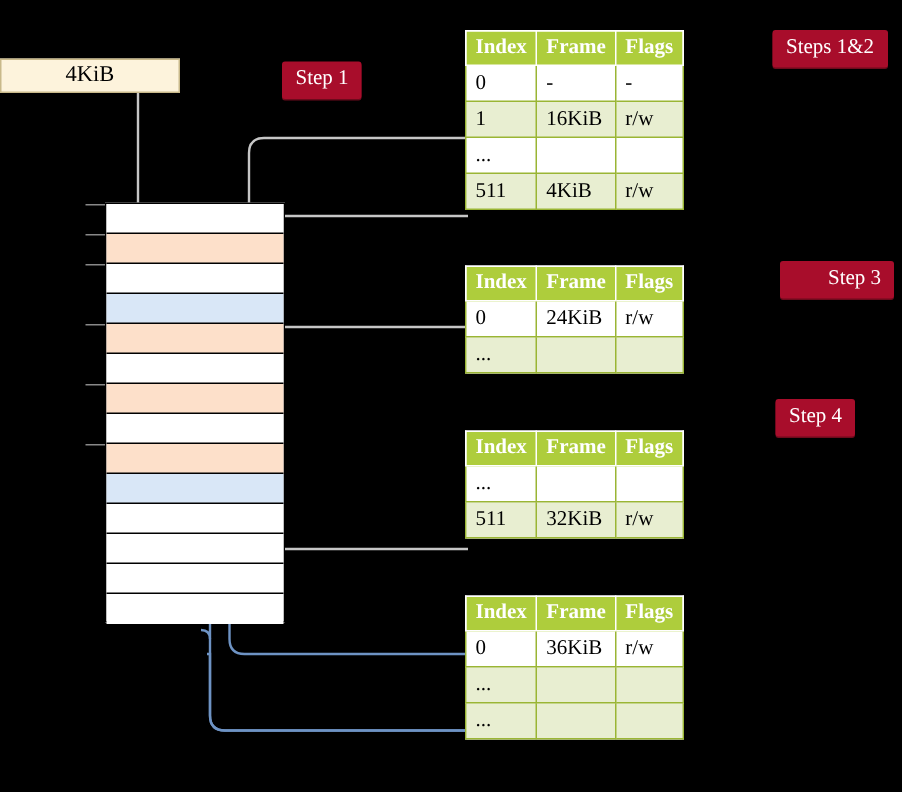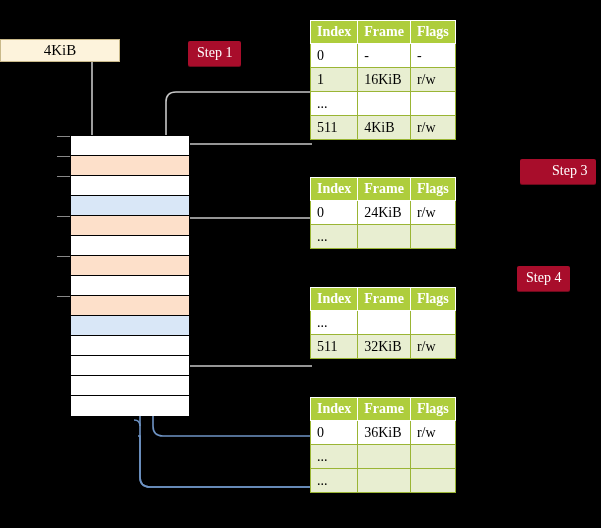--- a/index.html
+++ b/index.html
@@ -21,21 +21,21 @@
   
   .pill{
     position:absolute;background:#a80d2b;color:#fff;
     font-size:14px;line-height:1;
     padding:5px 9px 6px 9px;border-radius:2px;
     box-shadow:0 1px 0 #6d0a1c;
     white-space:nowrap;
   }
   .pill.p0{left:188px;top:41px;}
   .pill.p12{left:515px;top:20px;}
-  .pill.p3{left:520px;top:159px;padding-left:32px;}
+  .pill.p3{left:520px;top:174px;padding-left:32px;}
   .pill.p4{left:517px;top:266px;}
 
   
   .memcol{position:absolute;left:70px;top:135px;width:120px;height:280px;
           border:1px solid #000;box-sizing:border-box;background:#fff;}
   .memrow{height:20px;border-bottom:1px solid #000;box-sizing:border-box;background:#fff;}
   .memrow:last-child{border-bottom:none;}
   .memrow.orange{background:#fde0ca;}
   .memrow.blue{background:#d9e7f7;}
   .tick{position:absolute;left:57px;width:13px;height:0;border-top:1px solid #888;}
@@ -119,20 +119,21 @@
       <path d="M140,430 L140,426 Q140,420 134,420 L134,420" stroke="#6e93c4" stroke-width="1.6" fill="none"></path>
       <path d="M140,426 L140,330 L141,330" stroke="#6e93c4" stroke-width="1.6" fill="none" marker-end="url(#ablueup)"></path>
     </g>
   </svg>
 
   <div class="srcbox">
     <span>4KiB</span>
   </div>
 
   <div class="pill p0">Step 1</div>
+  <div class="pill p12">Steps 1&amp;2</div>
   <div class="pill p3">Step 3</div>
   <div class="pill p4">Step 4</div>
 
   <div class="memcol" id="memcol">
       <div class="memrow"></div>
       <div class="memrow orange"></div>
       <div class="memrow"></div>
       <div class="memrow blue"></div>
       <div class="memrow orange"></div>
       <div class="memrow"></div>

